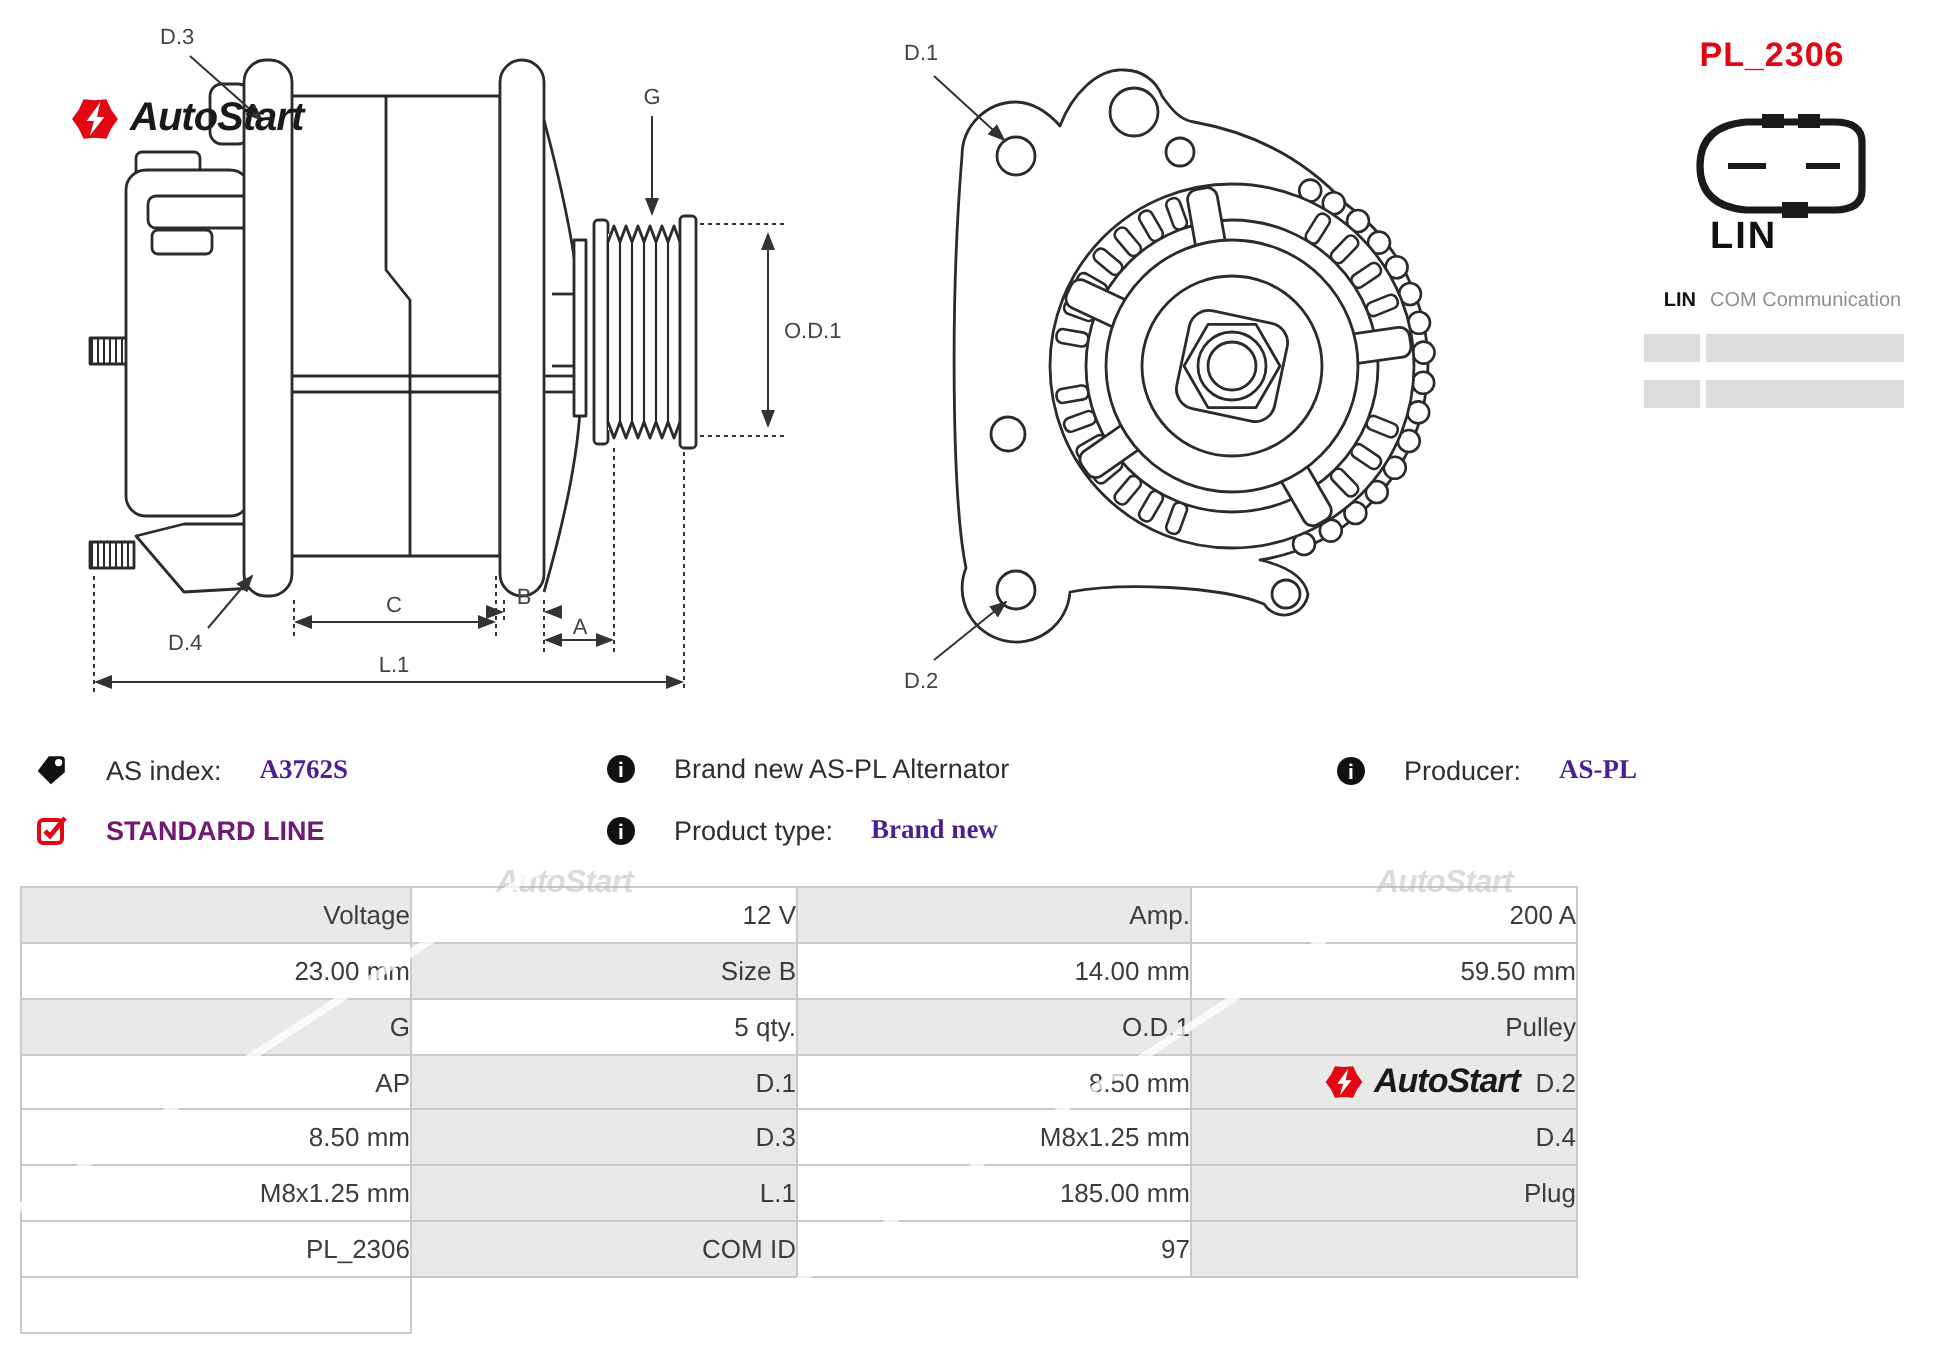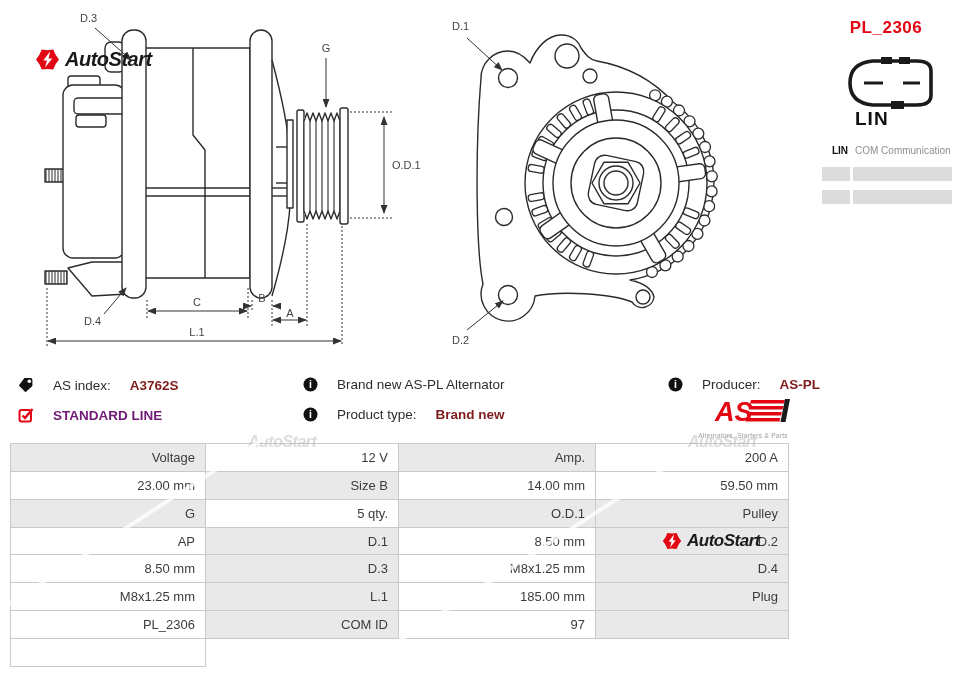--- a/index.html
+++ b/index.html
@@ -14,28 +14,28 @@
   .plug-code{font-size:17px;font-weight:bold;color:#e30613;letter-spacing:0.5px;}
   .lin-big{font-size:19px;font-weight:bold;color:#111;letter-spacing:1px;}
   
   .pin-table{width:130px;font-size:10px;}
   .pin-row{display:flex;gap:3px;margin-bottom:9px;height:14px;}
   .pin-k{width:26px;text-align:right;font-weight:bold;color:#111;padding-right:2px;line-height:14px;}
   .pin-v{flex:1;color:#8f8f8f;line-height:14px;padding-left:2px;white-space:nowrap;}
   .pin-row.empty .pin-k,.pin-row.empty .pin-v{background:#dcdcdc;}
   
   .inforow{display:flex;align-items:center;gap:19px;font-size:13.5px;white-space:nowrap;}
-  .inforow b{color:#7f1d1d;}
+  .inforow b{color:#4c1d95;font-family:Liberation Serif, serif;}
   .red-bold{color:#701a75;font-weight:bold;}
   
   .spec{display:grid;grid-template-columns:195px 193px 197px 193px;
         grid-auto-rows:27.87px;border-top:1px solid #c9c9c9;border-left:1px solid #c9c9c9;
         font-size:13px;color:#3c3c3c;}
   .spec>div{border-right:1px solid #c9c9c9;border-bottom:1px solid #c9c9c9;
-        display:flex;align-items:center;justify-content:flex-end;padding-right:10px;}
+        display:flex;align-items:center;justify-content:flex-end;}
   .cl{background:#e9e9e9;}
   .cv{background:#fff;}
   .ghost{font-style:italic;font-weight:bold;font-size:16px;color:rgba(185,185,185,0.5);
          letter-spacing:-0.5px;z-index:3;pointer-events:none;}
   .streak{background:rgba(255,255,255,0.75);height:4px;transform:rotate(-33deg);z-index:3;pointer-events:none;}
   .wm-logo{z-index:4;}
   
   .as-caption{font-size:6.5px;color:#9a9a9a;letter-spacing:0.3px;}
   svg text{font-family:"Liberation Sans",sans-serif;}
   .dimtxt{font-size:11px;fill:#444;}
@@ -287,33 +287,20 @@
 
   <div class="abs inforow" style="left:303px;top:407px">
     <svg width="15" height="15" viewBox="0 0 15 15">
       <circle cx="7.5" cy="7.5" r="7" fill="#111"></circle>
       <text x="7.5" y="11.3" text-anchor="middle" font-size="10.5" font-weight="bold" fill="#fff" font-family="Liberation Serif,serif">i</text>
     </svg>
     <span>Product type:</span>
     <b>Brand new</b>
   </div>
 
-  <div class="abs" style="left:693px;top:398px">
-    <svg width="100" height="30" viewBox="0 0 100 30">
-      <text x="22" y="23" font-size="27" font-weight="bold" font-style="italic" fill="#e30613">AS</text>
-      <g fill="#e30613">
-        <polygon points="58,2 92,2 91,5.5 57,5.5"></polygon>
-        <polygon points="56.5,8 90.5,8 89.5,11.5 55.5,11.5"></polygon>
-        <polygon points="55,14 89,14 88,17.5 54,17.5"></polygon>
-        <polygon points="53.5,20 87.5,20 86.5,23.5 52.5,23.5"></polygon>
-      </g>
-      <polygon points="92,1 97,1 92.5,24 87.5,24" fill="#1a1a1a"></polygon>
-    </svg>
-    <div class="as-caption" style="text-align:center;width:100px">Alternators, Starters &amp; Parts</div>
-  </div>
 
   <div class="abs spec" style="left:10px;top:443px;width:778px">
     <div class="cl">Voltage</div>
     <div class="cv">12 V</div>
     <div class="cl">Amp.</div>
     <div class="cv">200 A</div>
 
     <div class="cv">23.00 mm</div>
     <div class="cl">Size B</div>
     <div class="cv">14.00 mm</div>

